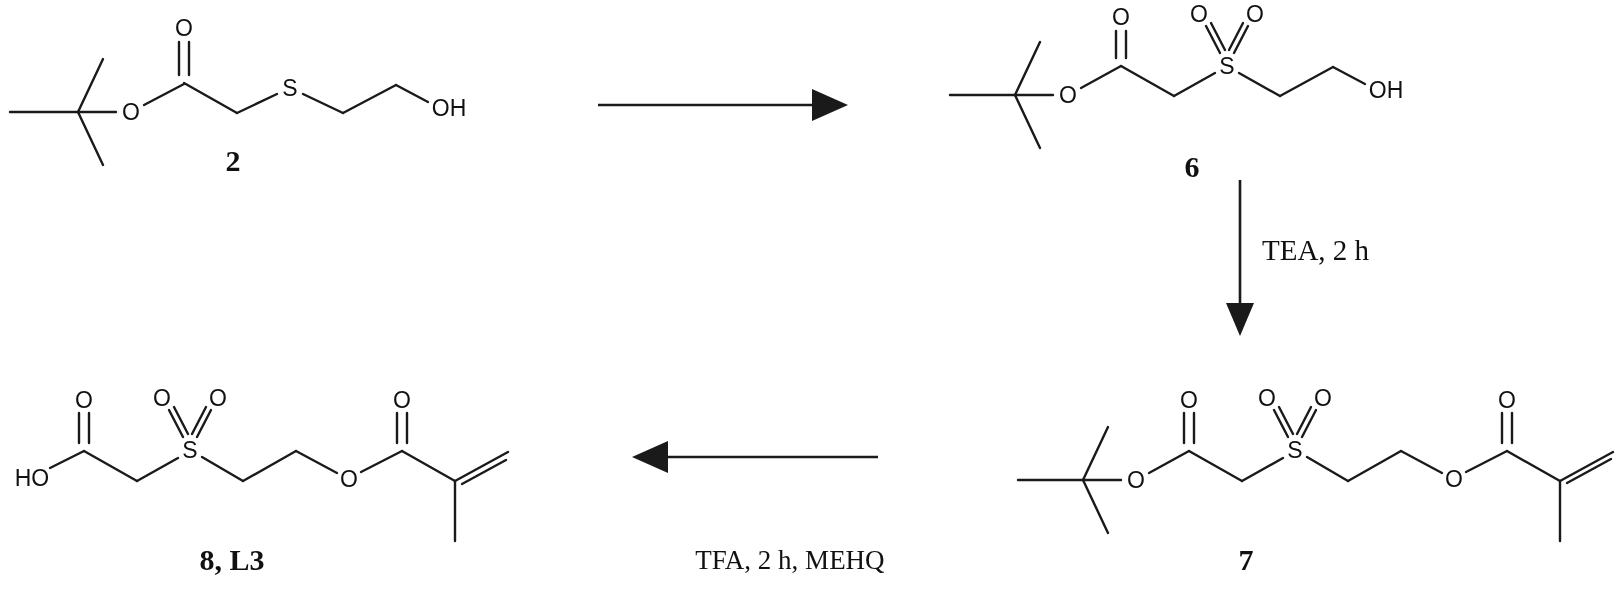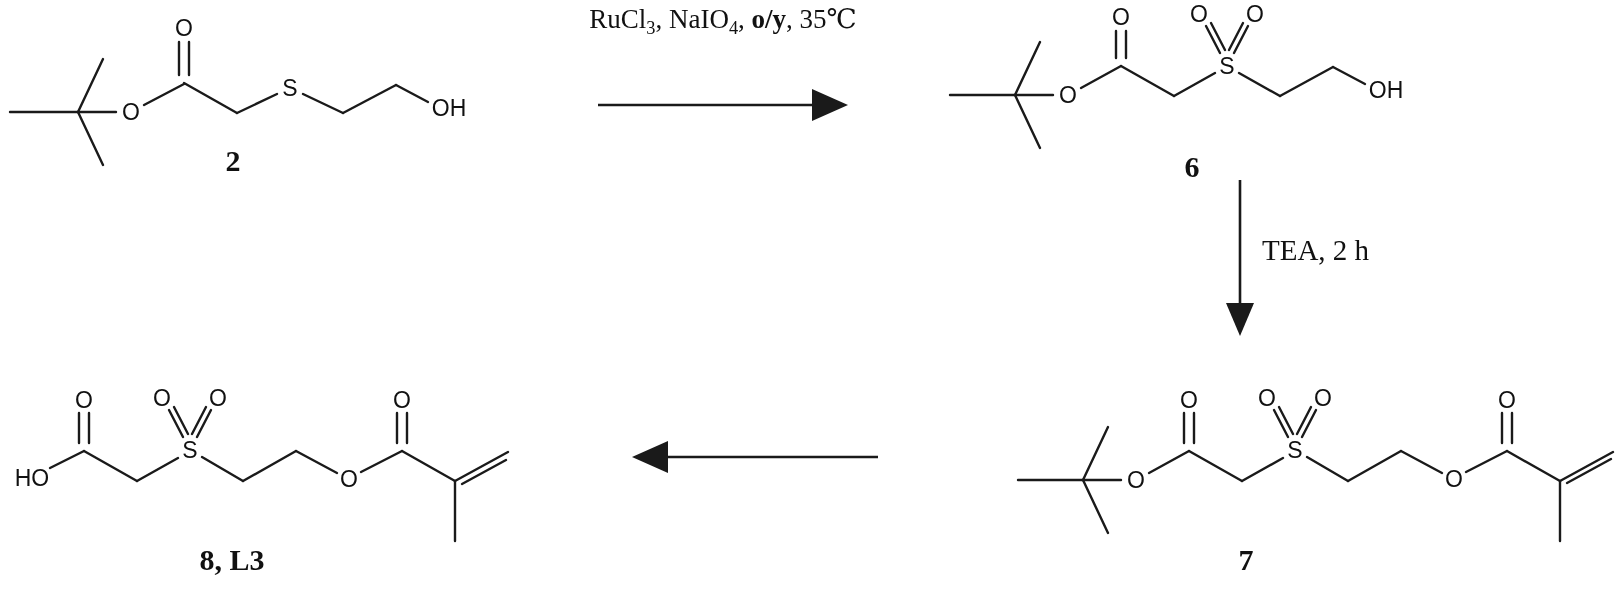--- a/index.html
+++ b/index.html
@@ -193,26 +193,24 @@
     <g>
       <line class="arrow-line" x1="1240" y1="180" x2="1240" y2="306"></line>
       <polygon class="arrow-head" points="1226,303 1254,303 1240,336"></polygon>
     </g>
     <g>
       <line class="arrow-line" x1="878" y1="457" x2="668" y2="457"></line>
       <polygon class="arrow-head" points="668,441 632,457 668,473"></polygon>
     </g>
   </svg>
 
-  <div class="reagent centered" style="left:723px; top:3px;">
-    <span>RuCl</span><sub>3</sub><span>, NaIO</span><sub>4</sub><span>, </span><b>o/y</b><span>, 35℃</span>
-  </div>
 
   <div class="reagent reagent-small" style="left:1262px; top:234px;">TEA, 2 h</div>
 
+  <div class="reagent centered" style="left:790px; top:545px;">TFA, 2 h, MEHQ</div>
 
   <div class="compound-label" style="left:233px; top:144px;">2</div>
 
   <div class="compound-label" style="left:1192px; top:150px;">6</div>
 
   <div class="compound-label" style="left:1246px; top:543px;">7</div>
 
   <div class="compound-label" style="left:232px; top:543px;">8, L3</div>
 
 </div>

